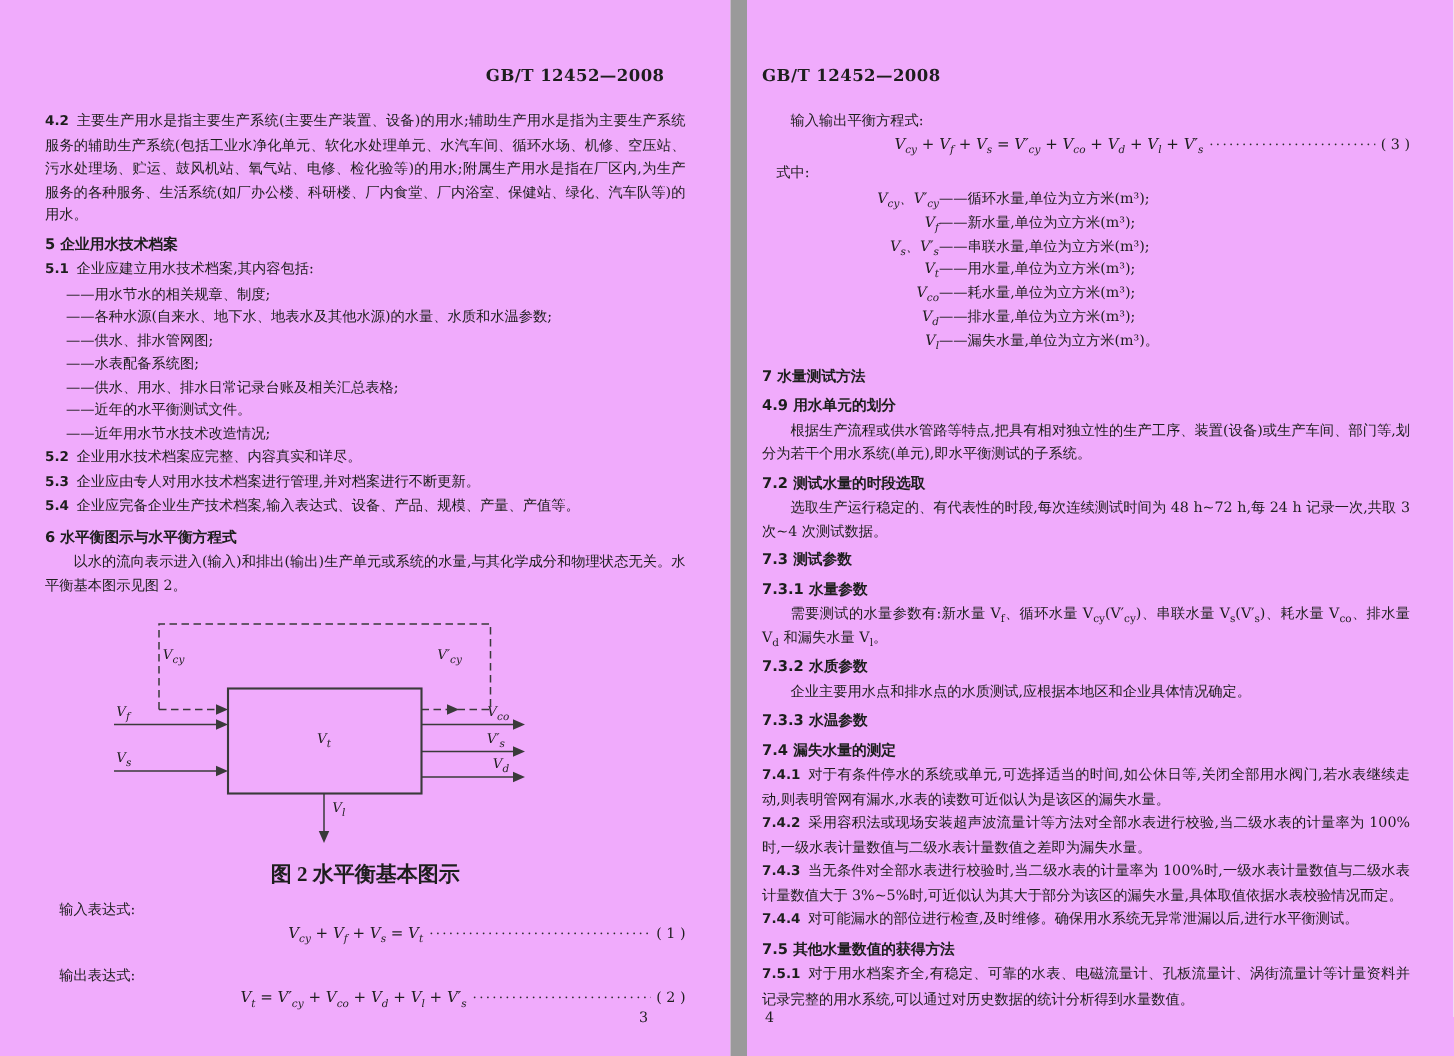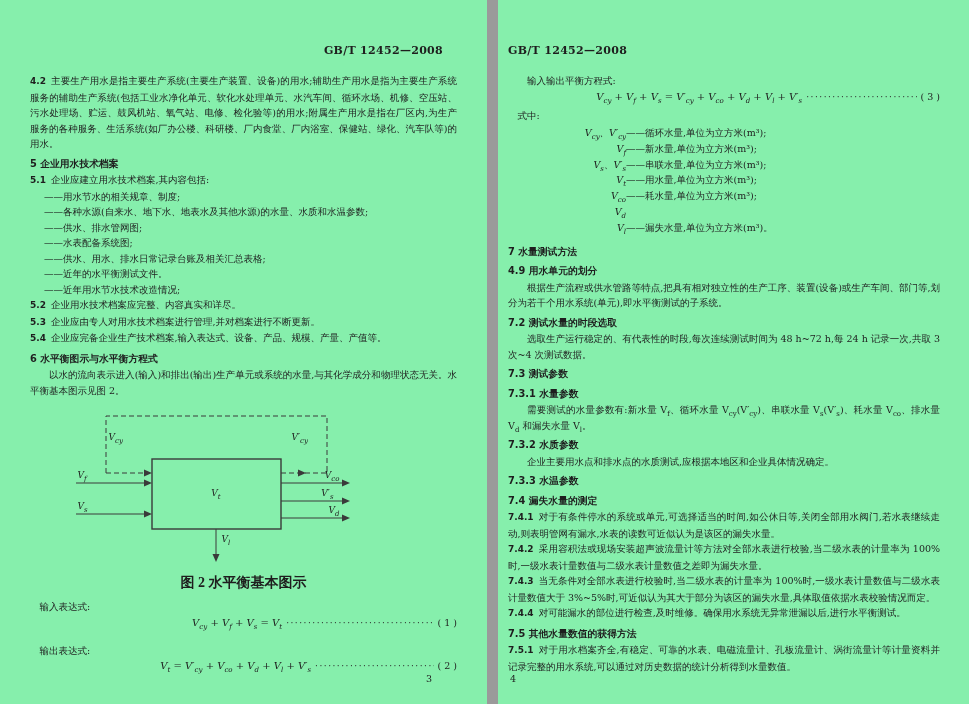--- a/index.html
+++ b/index.html
@@ -1,18 +1,18 @@
 <!DOCTYPE html>
 <html><head>
 <meta charset="utf-8">
 <style>
   html,body{margin:0;padding:0;background:#e9e9e9;}
   #screen{position:relative;width:969px;height:704px;background:#ffffff;overflow:hidden;
           font-family:"DejaVu Serif","Liberation Serif",serif;color:#1e1e1e;}
-  .page{position:absolute;top:0;height:704px;background:#86efac;box-sizing:border-box;}
+  .page{position:absolute;top:0;height:704px;background:#f0abfc;box-sizing:border-box;}
   #page-left{left:0;width:487px;padding:44px 30px 0 30px;}
   #page-right{left:498px;width:471px;padding:44px 29px 0 10px;}
   #gutter{position:absolute;left:487px;top:0;width:11px;height:704px;background:#9a9a9a;}
   .hdr{font-weight:bold;font-size:11px;letter-spacing:.3px;margin-bottom:16px;}
   #page-left .hdr{text-align:right;padding-right:14px;}
   p,.line{margin:0;font-size:9.5px;line-height:15.5px;text-align:justify;}
   .ind{text-indent:2em;}
   .pnum{font-weight:bold;font-family:"DejaVu Sans","Liberation Sans",sans-serif;
         font-size:9px;margin-right:5px;}
   .h1,.h2{font-weight:bold;font-size:9.8px;line-height:15.5px;margin:4px 0 1px 0;
@@ -101,21 +101,21 @@
           <polygon points="298,108.5 306,112 298,115.5"></polygon>
           <polygon points="168.5,148 175.5,148 172,156"></polygon>
         </g>
       </svg>
       <span class="flabel" style="left:65px;top:26px;">V<sub>cy</sub></span>
       <span class="flabel" style="left:248px;top:26px;text-align:center;">V′<sub>cy</sub></span>
       <span class="flabel" style="left:34px;top:64px;">V<sub>f</sub></span>
       <span class="flabel" style="left:34px;top:95px;">V<sub>s</sub></span>
       <span class="flabel" style="left:108px;top:82px;width:129px;text-align:center;">V<sub>t</sub></span>
       <span class="flabel" style="left:258px;top:64px;width:38px;text-align:right;">V<sub>co</sub></span>
-      <span class="flabel" style="left:252px;top:82px;width:38px;text-align:right;">V′<sub>s</sub></span>
+      <span class="flabel" style="left:268px;top:82px;width:38px;text-align:center;">V′<sub>s</sub></span>
       <span class="flabel" style="left:258px;top:99px;width:38px;text-align:right;">V<sub>d</sub></span>
       <span class="flabel" style="left:178px;top:128px;">V<sub>l</sub></span>
     </div>
 
     <div class="fig-caption">图 2  水平衡基本图示</div>
 
     <div class="eq-label">输入表达式:</div>
     <div class="eq-row">
       <span class="eq-spacer"></span>
       <span class="eq-math">V<sub>cy</sub> + V<sub>f</sub> + V<sub>s</sub> = V<sub>t</sub></span>
@@ -164,20 +164,21 @@
       <div class="def-row">
           <span class="def-sym">V<sub>t</sub></span>
           <span class="def-desc">——用水量,单位为立方米(m³);</span>
         </div>
       <div class="def-row">
           <span class="def-sym">V<sub>co</sub></span>
           <span class="def-desc">——耗水量,单位为立方米(m³);</span>
         </div>
       <div class="def-row">
           <span class="def-sym">V<sub>d</sub></span>
+          <span class="def-desc">——排水量,单位为立方米(m³);</span>
         </div>
       <div class="def-row">
           <span class="def-sym">V<sub>l</sub></span>
           <span class="def-desc">——漏失水量,单位为立方米(m³)。</span>
         </div>
     </div>
 
     <div class="h1" style="margin-top:8px;">7  水量测试方法</div>
 
     <div class="h2">4.9  用水单元的划分</div>

